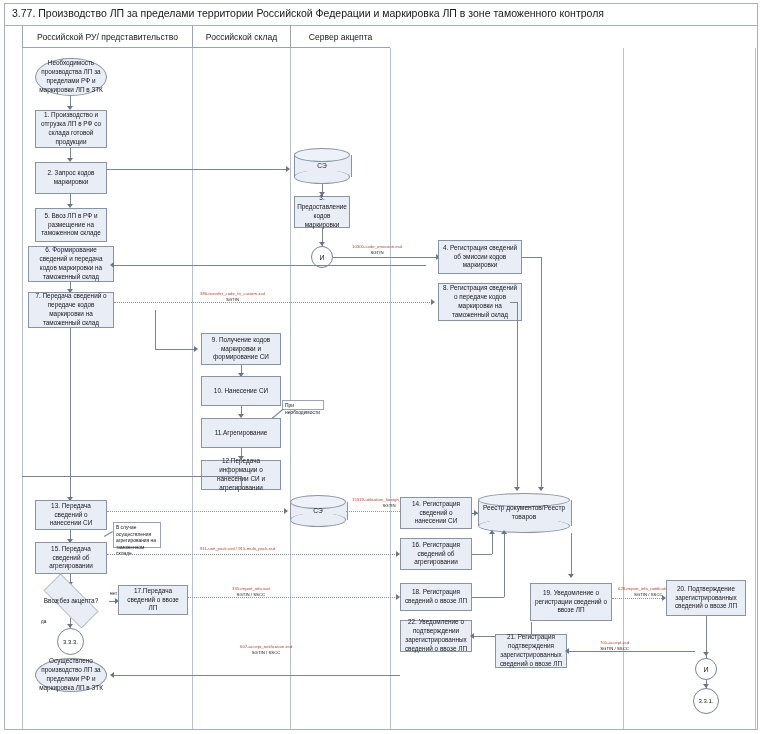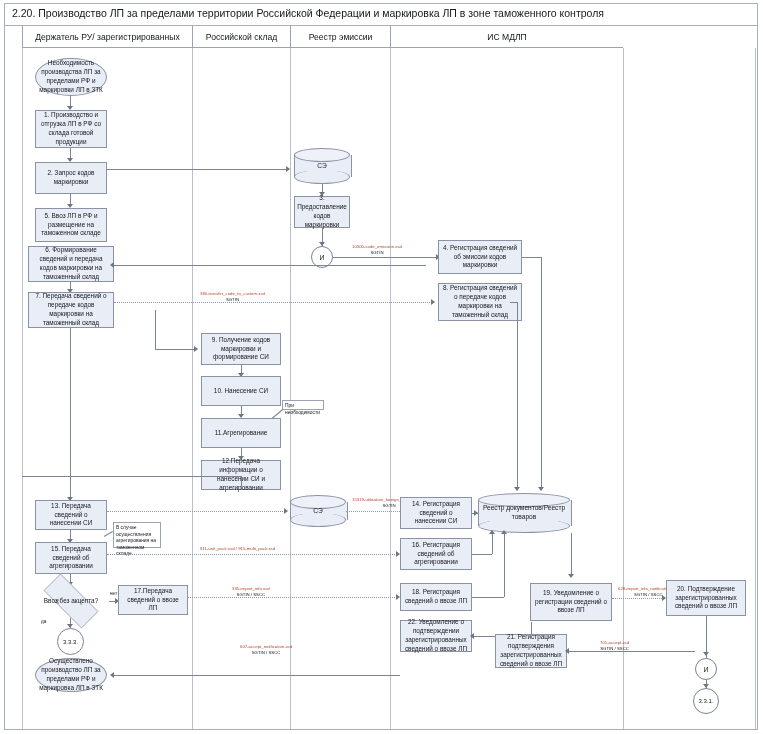--- a/index.html
+++ b/index.html
@@ -58,33 +58,30 @@
   .xsd .sg{color:#16181c;}
   .edgelbl{position:absolute;font-size:4.6px;color:#16181c;}
 </style>
 </head>
 <body>
 
 <div id="page">
 
   <div class="outer-frame"></div>
   <div class="title-bar"></div>
-  <div class="title-txt">2.20. Производство ЛП за пределами территории Российской Федерации и маркировка ЛП в зоне таможенного контроля</div>
+  <div class="title-txt">3.77. Производство ЛП за пределами территории Российской Федерации и маркировка ЛП в зоне таможенного контроля</div>
 
   <div class="lane-head first" style="left:22px;width:170px;">
-      <span>Держатель РУ/ зарегистрированных</span>
+      <span>Российской РУ/ представительство</span>
     </div>
   <div class="lane-head" style="left:192px;width:98px;">
       <span>Российской склад</span>
     </div>
   <div class="lane-head" style="left:290px;width:100px;">
-      <span>Реестр эмиссии</span>
-    </div>
-  <div class="lane-head" style="left:390px;width:233px;">
-      <span>ИС МДЛП</span>
+      <span>Сервер акцепта</span>
     </div>
 
   <div class="lane-body" style="left:22px;width:170px;"></div>
   <div class="lane-body" style="left:192px;width:98px;"></div>
   <div class="lane-body" style="left:290px;width:100px;"></div>
   <div class="lane-body" style="left:390px;width:233px;"></div>
   <div class="lane-body last" style="left:623px;width:133px;"></div>
 
   <div class="node term" style="left:35px;top:58px;width:72px;height:38px;">
       <span>Необходимость производства ЛП за пределами РФ и маркировки ЛП в ЗТК</span>

